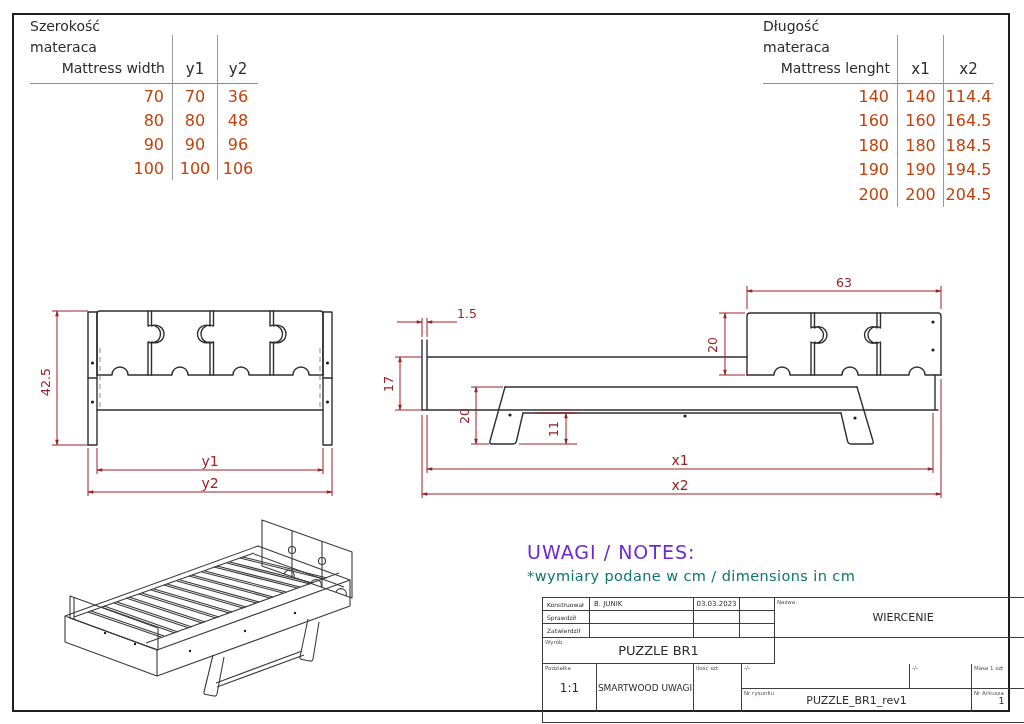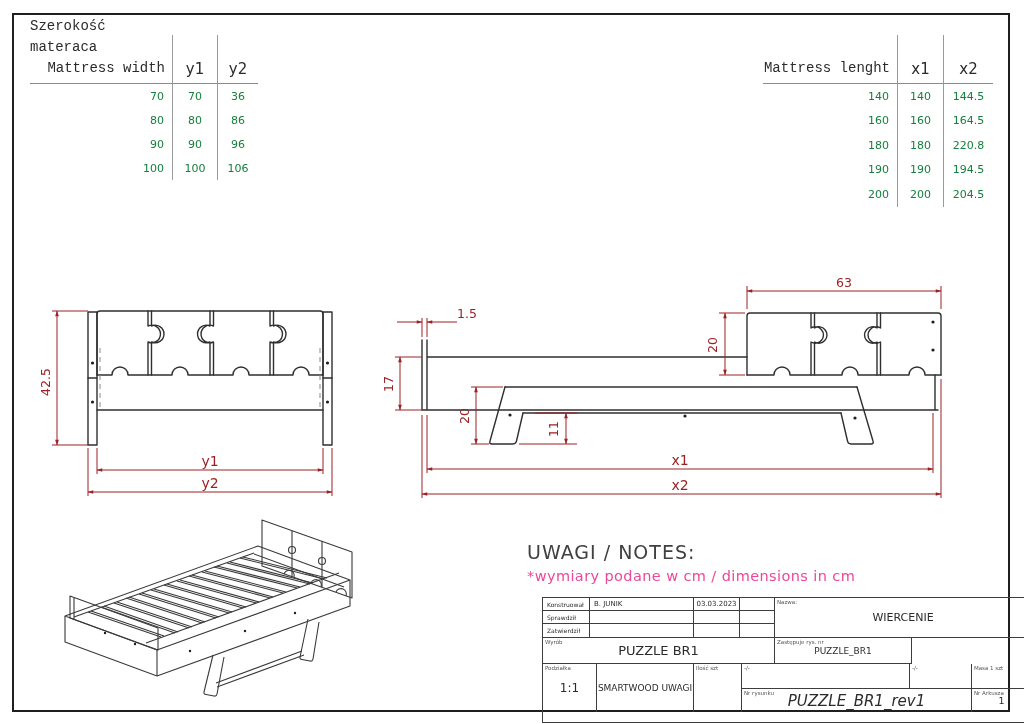--- a/index.html
+++ b/index.html
@@ -1,31 +1,31 @@
 <!DOCTYPE html>
 <html><head>
 <meta charset="utf-8">
 <style>
   html,body{margin:0;padding:0;background:#fff;}
   #page{position:relative;width:1024px;height:724px;background:#fff;overflow:hidden;
         font-family:"DejaVu Sans","Liberation Sans",sans-serif;color:#2b2b2b;}
   #frame{position:absolute;left:12px;top:13px;width:994px;height:695px;border:2px solid #1f1f1f;}
   
   .dimtable{position:absolute;display:grid;}
-  .dimtable .c{box-sizing:border-box;font-size:11px;color:#15803d;display:flex;align-items:center;}
+  .dimtable .c{box-sizing:border-box;font-size:16px;color:#c2410c;display:flex;align-items:center;}
   .dimtable .hd{font-size:14px;color:#2b2b2b;}
   .dimtable .titlecell{flex-direction:column;align-items:flex-end;justify-content:flex-end;
-        padding:0 7px 4px 0;line-height:21px;border-bottom:1.4px solid #8c8c8c;font-family:Liberation Mono, monospace;}
+        padding:0 7px 4px 0;line-height:21px;border-bottom:1.4px solid #8c8c8c;}
   .dimtable .colhd{justify-content:center;align-items:flex-end;padding-bottom:5px;font-size:15px;
         border-left:1.2px solid #9a9a9a;border-bottom:1.4px solid #8c8c8c;}
   .dimtable .v0{justify-content:flex-end;padding-right:8px;}
   .dimtable .v{justify-content:center;border-left:1.2px solid #9a9a9a;}
   
-  #notes-title{position:absolute;left:527px;top:541px;font-size:19px;letter-spacing:1px;color:#404040;}
-  #notes-body{position:absolute;left:527px;top:568px;font-size:14.5px;letter-spacing:.4px;color:#ec4899;}
+  #notes-title{position:absolute;left:527px;top:541px;font-size:19px;letter-spacing:1px;color:#6d28d9;}
+  #notes-body{position:absolute;left:527px;top:568px;font-size:14.5px;letter-spacing:.4px;color:#0f766e;}
   
   #tblock{position:absolute;left:542px;top:597px;width:488px;height:126px;border:1.2px solid #3d3d3d;box-sizing:border-box;}
   .tb-cell{position:absolute;box-sizing:border-box;border-right:1px solid #3d3d3d;border-bottom:1px solid #3d3d3d;overflow:hidden;}
   .tb-lbl{position:absolute;left:2px;top:1px;font-size:5.5px;color:#555;white-space:nowrap;}
   .tb-val{position:absolute;inset:0;display:flex;align-items:center;justify-content:center;color:#2b2b2b;}
   .tb-left{justify-content:flex-start;padding-left:4px;}
   .noR{border-right:none;} .noB{border-bottom:none;}
   
   svg{position:absolute;overflow:visible;}
   svg text{font-family:"DejaVu Sans","Liberation Sans",sans-serif;fill:#9d2024;}
@@ -47,45 +47,46 @@
       <span>Mattress width</span>
     </div>
     <div class="c hd colhd">y1</div>
     <div class="c hd colhd">y2</div>
 
     <div class="c v0">70</div>
     <div class="c v">70</div>
     <div class="c v">36</div>
     <div class="c v0">80</div>
     <div class="c v">80</div>
-    <div class="c v">86</div>
+    <div class="c v">48</div>
     <div class="c v0">90</div>
     <div class="c v">90</div>
     <div class="c v">96</div>
     <div class="c v0">100</div>
     <div class="c v">100</div>
     <div class="c v">106</div>
   </div>
 
   <div class="dimtable" style="left:763px;top:35px;grid-template-columns:134px 46px 50px;grid-template-rows:49px repeat(5,24.5px);">
     <div class="c hd titlecell">
+      <span>Długość materaca</span>
       <span>Mattress lenght</span>
     </div>
     <div class="c hd colhd">x1</div>
     <div class="c hd colhd">x2</div>
 
     <div class="c v0">140</div>
     <div class="c v">140</div>
-    <div class="c v">144.5</div>
+    <div class="c v">114.4</div>
     <div class="c v0">160</div>
     <div class="c v">160</div>
     <div class="c v">164.5</div>
     <div class="c v0">180</div>
     <div class="c v">180</div>
-    <div class="c v">220.8</div>
+    <div class="c v">184.5</div>
     <div class="c v0">190</div>
     <div class="c v">190</div>
     <div class="c v">194.5</div>
     <div class="c v0">200</div>
     <div class="c v">200</div>
     <div class="c v">204.5</div>
   </div>
 
   <svg width="340" height="240" viewBox="0 0 340 240" style="left:30px;top:270px;">
     <defs>
@@ -256,24 +257,20 @@
     <div class="tb-cell" style="left:0;top:40px;width:232px;height:26px;">
       <span class="tb-lbl">Wyrób</span>
       <span class="tb-val" style="font-size:13px;">PUZZLE BR1</span>
       </div>
 
     <div class="tb-cell noR" style="left:232px;top:0;width:256px;height:40px;">
       <span class="tb-lbl">Nazwa:</span>
       <span class="tb-val" style="font-size:11px;text-align:center;">WIERCENIE</span>
       </div>
 
-    <div class="tb-cell" style="left:232px;top:40px;width:137px;height:26px;">
-      <span class="tb-lbl">Zastępuje rys. nr</span>
-      <span class="tb-val" style="font-size:9px;">PUZZLE_BR1</span>
-      </div>
 
     <div class="tb-cell noB" style="left:0;top:66px;width:54px;height:48px;">
       <span class="tb-lbl">Podziałka</span>
       <span class="tb-val" style="font-size:12px;">1:1</span>
       </div>
     <div class="tb-cell noB" style="left:54px;top:66px;width:97px;height:48px;">
       <span class="tb-val" style="font-size:9px;">SMARTWOOD UWAGI</span>
       </div>
     <div class="tb-cell noB" style="left:151px;top:66px;width:48px;height:48px;">
       <span class="tb-lbl">Ilość szt</span>
@@ -284,20 +281,20 @@
       </div>
     <div class="tb-cell" style="left:367px;top:66px;width:62px;height:25px;">
       <span class="tb-lbl">-/-</span>
       </div>
     <div class="tb-cell noR" style="left:429px;top:66px;width:59px;height:25px;">
       <span class="tb-lbl">Masa 1 szt</span>
       </div>
 
     <div class="tb-cell noB" style="left:199px;top:91px;width:230px;height:23px;">
       <span class="tb-lbl">Nr rysunku</span>
-      <span class="tb-val" style="font-size:15px;font-style:italic;">PUZZLE_BR1_rev1</span>
+      <span class="tb-val" style="font-size:11px;">PUZZLE_BR1_rev1</span>
       </div>
     <div class="tb-cell noR noB" style="left:429px;top:91px;width:59px;height:23px;">
       <span class="tb-lbl">Nr Arkusza</span>
       <span class="tb-val" style="font-size:9.5px;">1</span>
       </div>
   </div>
 </div>
 
 </body></html>

